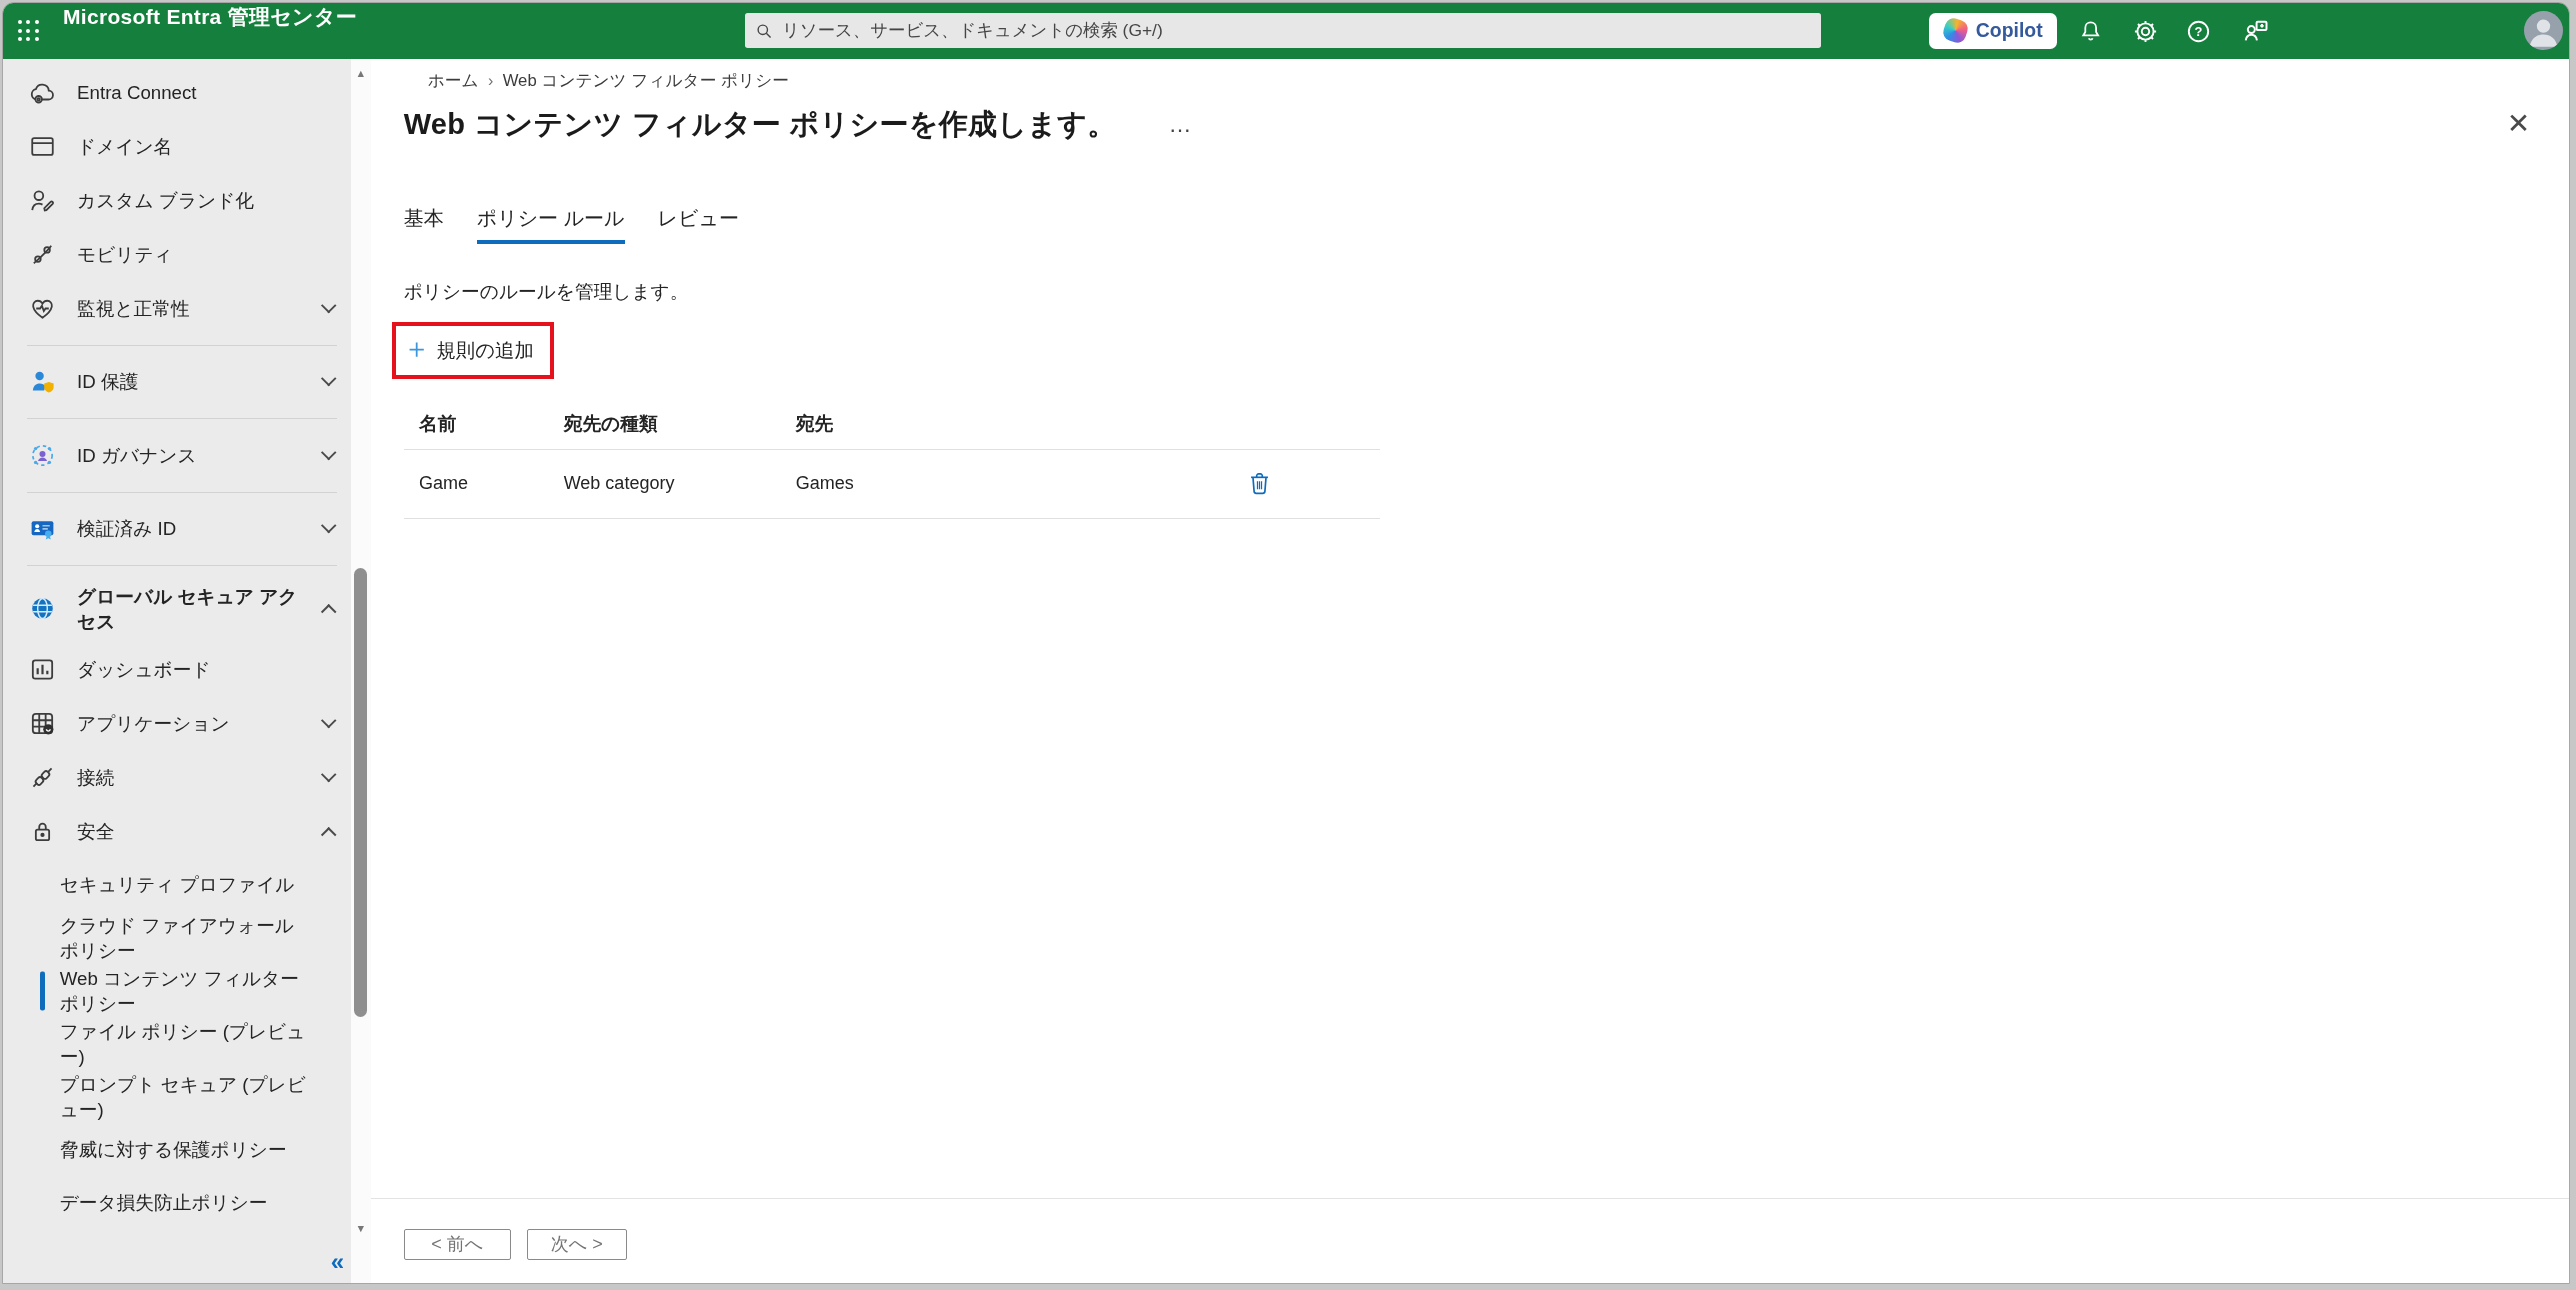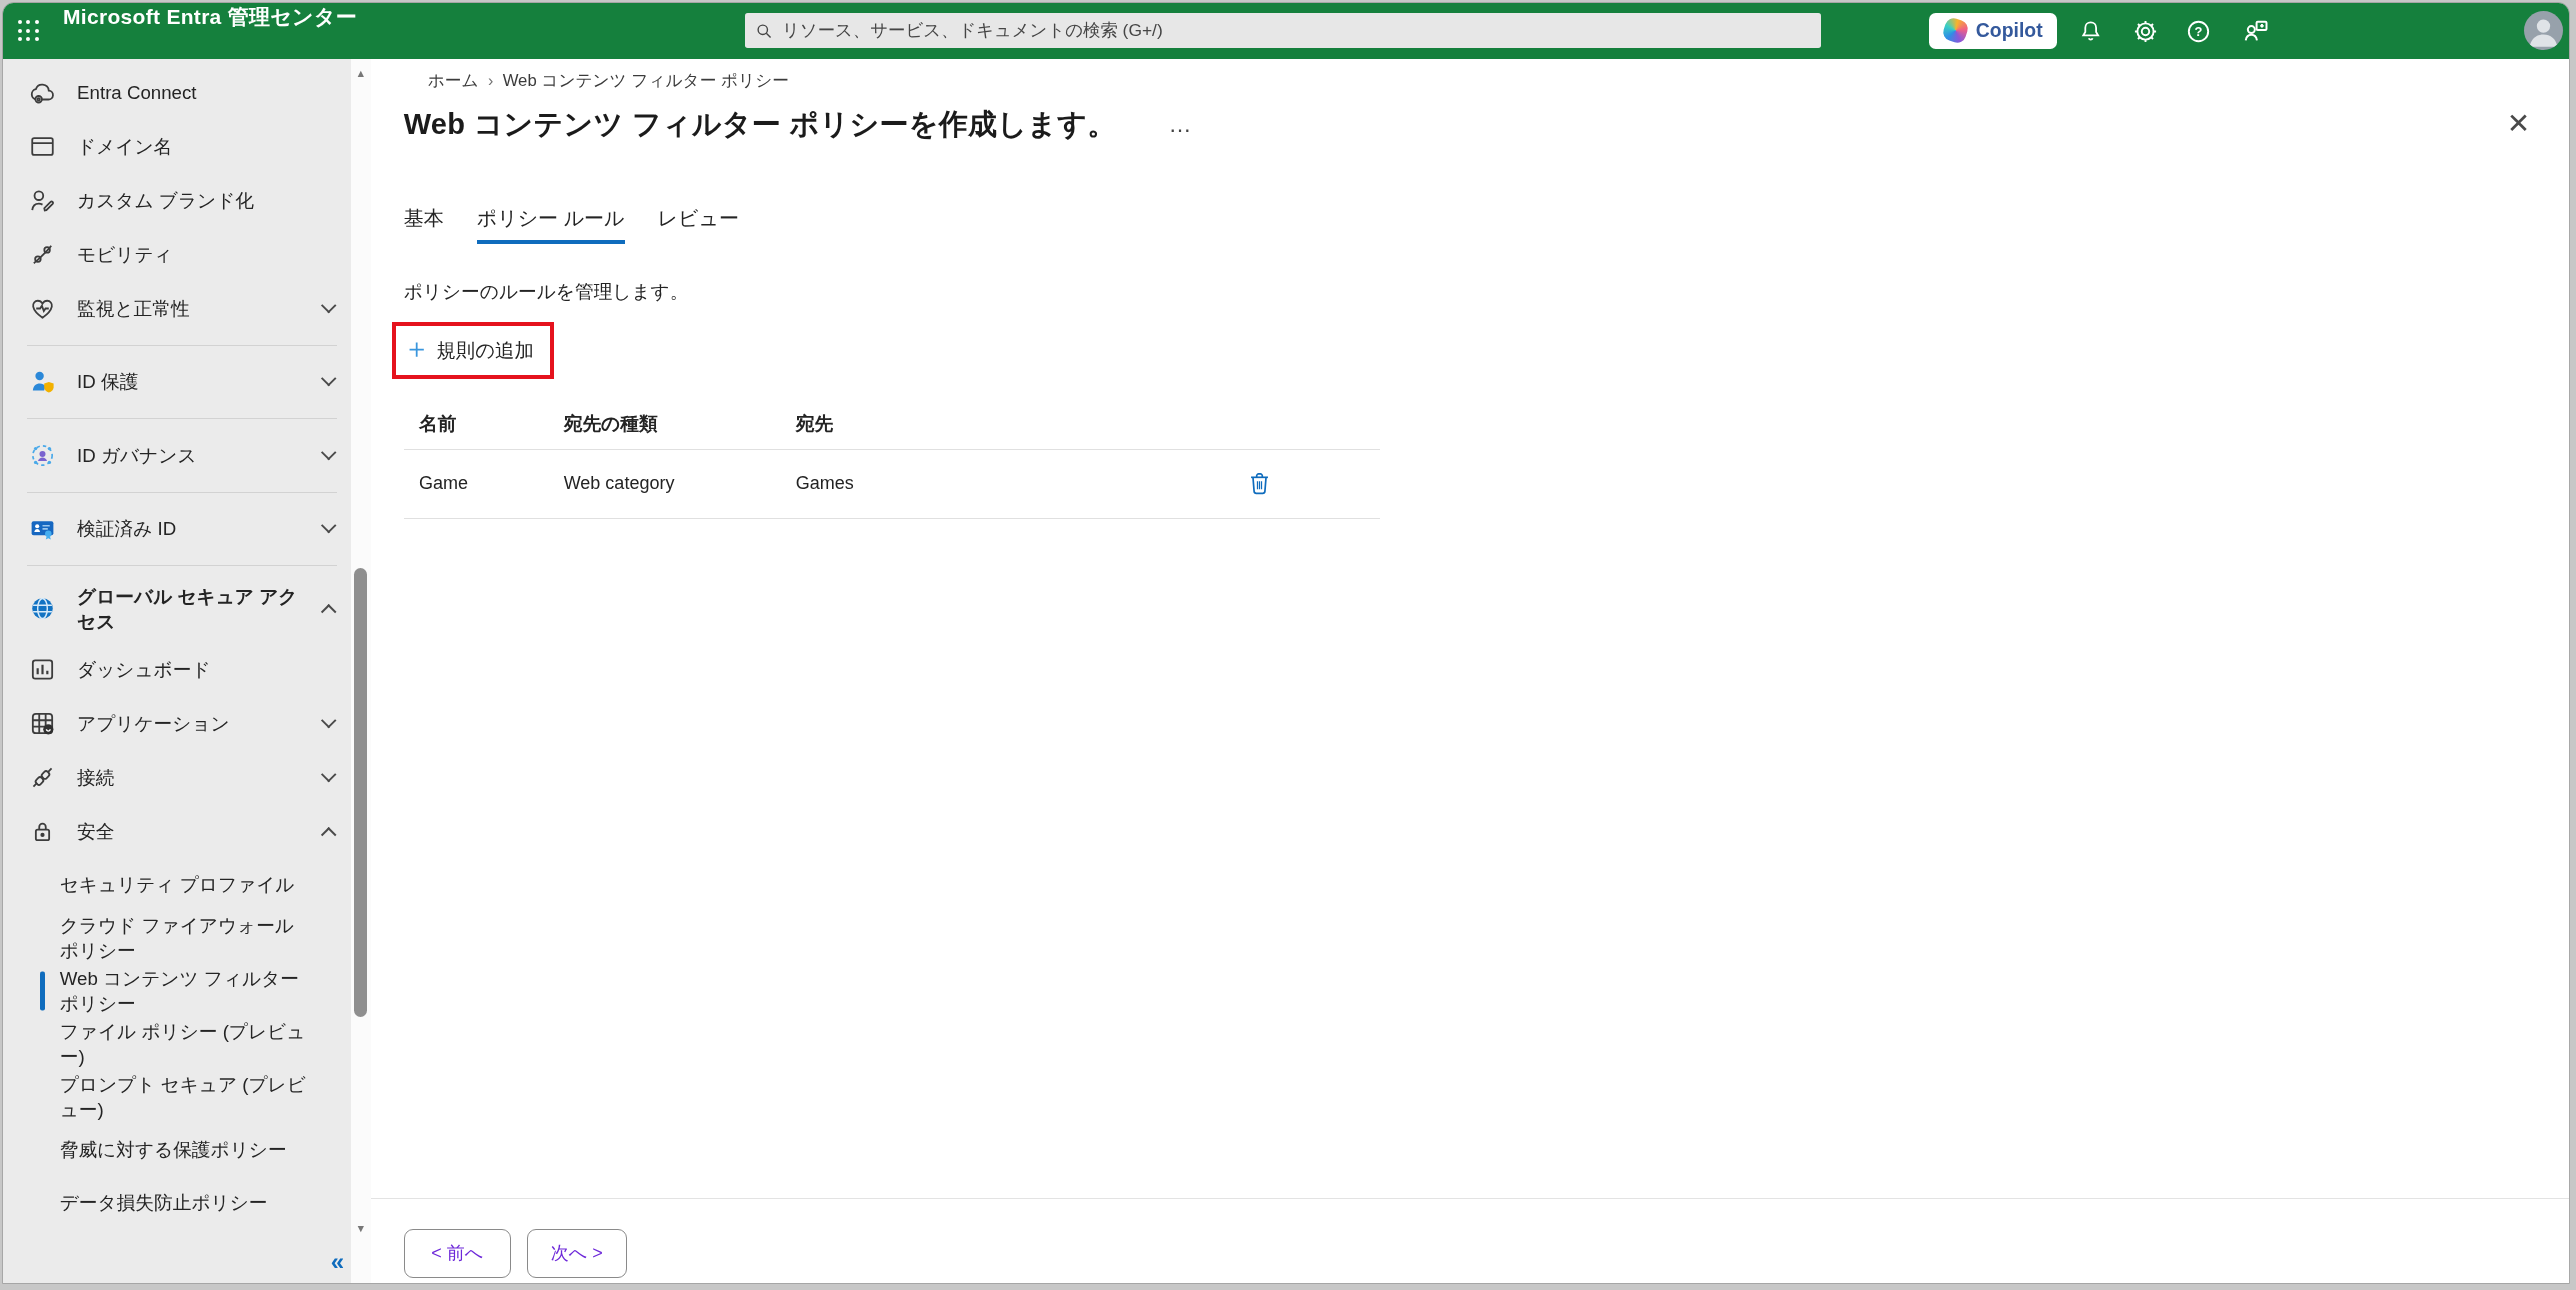--- a/index.html
+++ b/index.html
@@ -95,22 +95,22 @@
   .tr { display:flex; align-items:center; }
   .tr.head { height:39px; border-bottom:0.7px solid #e0e0e0; font-weight:700; font-size:18.7px; align-items:flex-start; }
   .tr.row  { height:69px; border-bottom:0.7px solid #e0e0e0; }
   .c1 { width:160px; padding-left:15.4px; flex:none; }
   .c2 { width:232px; flex:none; }
   .c3 { width:450px; flex:none; }
   .c4 { width:80px; flex:none; display:flex; }
   .trash { cursor:pointer; display:flex; }
 
   .footer-div { position:absolute; left:0; right:0; top:1139px; height:0.7px; background:#e3e3e3; }
-  .btn { position:absolute; top:1170px; height:49px; background:#fff; border:1.3px solid #8a8a8a;
-         border-radius:9px; font-size:18px; color:#6d28d9; display:flex; align-items:center;
+  .btn { position:absolute; top:1170px; height:31px; background:#fff; border:1.3px solid #8a8a8a;
+         border-radius:2px; font-size:18px; color:#737373; display:flex; align-items:center;
          justify-content:center; cursor:pointer; white-space:nowrap; font-family:inherit; }
   .btn-prev { left:33px; width:107px; }
   .btn-next { left:156px; width:100px; }
 </style>
 </head>
 <body>
 
 <div class="window">
 
   <div class="topbar">

